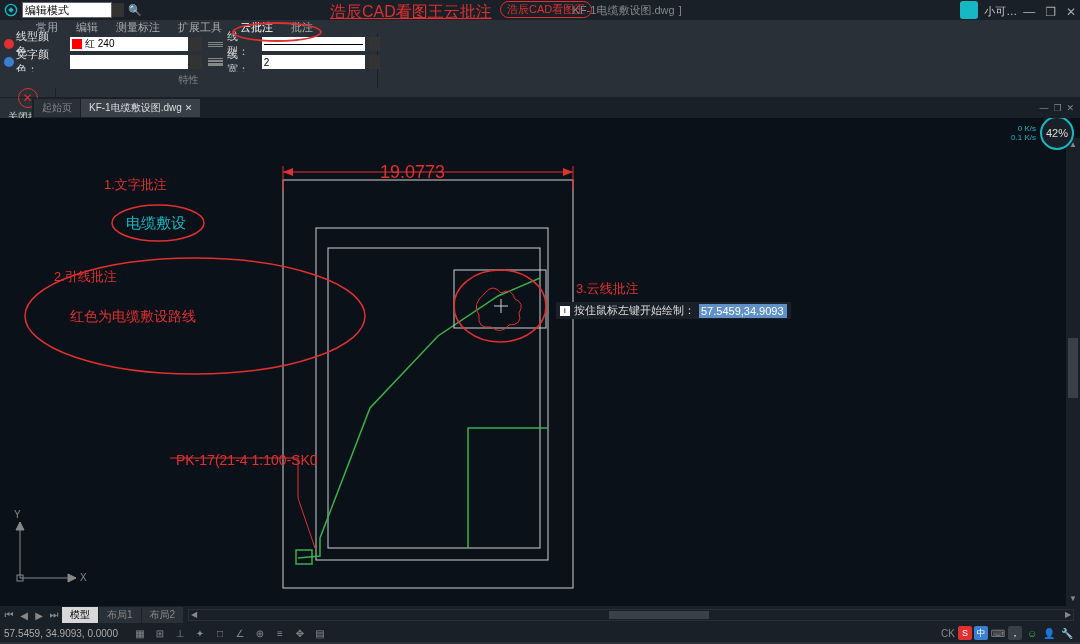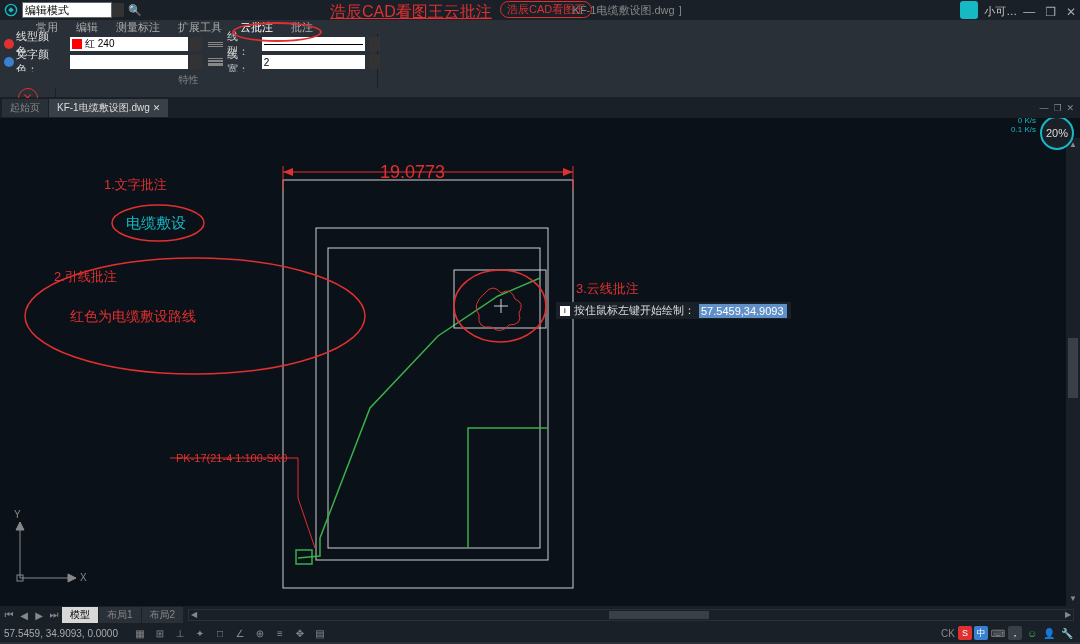--- a/index.html
+++ b/index.html
@@ -46,21 +46,21 @@
 
 
 .doctabs { height: 20px; background: #1a2028; display: flex; align-items: center; padding-left: 2px; gap: 1px; }
 .doctab { background: #293038; padding: 2px 8px; font-size: 10px; color: #888; display: flex; align-items: center; gap: 3px; }
 .doctab.active { background: #3a4048; color: #ddd; }
 .tab-close { font-size: 9px; }
 .sub-win-ctrl { position: absolute; right: 6px; display: flex; gap: 5px; font-size: 9px; color: #888; }
 
 
 .canvas-wrap { position: relative; height: 488px; background: #0b1118; overflow: hidden; }
-.perf-badge { position: absolute; right: 6px; top: -2px; display: flex; gap: 4px; z-index: 5; }
+.perf-badge { position: absolute; right: 6px; top: -2px; display: flex; align-items: center; gap: 4px; z-index: 5; }
 .perf-circle { width: 34px; height: 34px; border: 2px solid #16b8c4; border-radius: 50%; display: flex; align-items: center; justify-content: center; color: #ddd; font-size: 11px; background: #1a2028; }
 .perf-text { font-size: 8px; color: #16b8c4; text-align: right; }
 .side-bubble { position: absolute; right: 0; top: 88px; width: 14px; height: 14px; background: #3ab04a; border-radius: 50% 0 0 50%; }
 
 
 svg.canvas-svg { position: absolute; left: 0; top: 0; }
 
 
 .coord-tooltip { position: absolute; background: #1a2028; color: #ddd; font-size: 11px; padding: 1px 4px; display: flex; align-items: center; gap: 4px; }
 .coord-input { background: #6090c8; color: #fff; border: none; font-size: 11px; height: 14px; width: 88px; padding: 0 2px; }
@@ -177,40 +177,40 @@
   </div>
   <div class="ribbon-group" style="width:56px;">
     <div class="ribbon-body close-annot-col">
       <div class="close-btn-big">✕</div>
       <span style="font-size:10px;color:#ccc;">关闭批注</span>
     </div>
     <div class="ribbon-label">关闭</div>
   </div>
 </div>
 
-<div class="doctabs" style="position:relative;">
+<div class="doctabs" style="position:relative;margin-left:32px;">
   <div class="doctab">起始页</div>
   <div class="doctab active">
     <span>KF-1电缆敷设图.dwg</span>
     <span class="tab-close">✕</span>
   </div>
   <div class="sub-win-ctrl">
     <span>—</span>
     <span>❐</span>
     <span>✕</span>
   </div>
 </div>
 
 <div class="canvas-wrap">
   <div class="perf-badge">
     <div class="perf-text">
         <div>0 K/s</div>
         <div>0.1 K/s</div>
       </div>
-    <div class="perf-circle">20%</div>
+    <div class="perf-circle">42%</div>
   </div>
   <div class="side-bubble"></div>
 
   <svg class="canvas-svg" width="1080" height="488">
 
     <rect x="283" y="62" width="290" height="408" fill="none" stroke="#d0d0d0" stroke-width="1"></rect>
     <rect x="316" y="110" width="232" height="332" fill="none" stroke="#d0d0d0" stroke-width="1"></rect>
     <rect x="328" y="130" width="212" height="300" fill="none" stroke="#d0d0d0" stroke-width="1"></rect>
 
     <line x1="283" y1="54" x2="573" y2="54" stroke="#e03030" stroke-width="1"></line>
@@ -251,21 +251,21 @@
     <text x="14" y="400" fill="#888" font-size="10">Y</text>
     <text x="80" y="463" fill="#888" font-size="10">X</text>
   </svg>
 
   <span class="annot-text" style="left:380px;top:44px;font-size:18px;">19.0773</span>
   <span class="annot-text" style="left:104px;top:58px;">1.文字批注</span>
   <span class="annot-cyan" style="left:126px;top:96px;">电缆敷设</span>
   <span class="annot-text" style="left:54px;top:150px;">2.引线批注</span>
   <span class="annot-text" style="left:70px;top:190px;font-size:14px;">红色为电缆敷设路线</span>
   <span class="annot-text" style="left:576px;top:162px;">3.云线批注</span>
-  <span class="annot-text" style="left:176px;top:334px;font-size:11px;">PK-17(21-4 1:100-SK0</span>
+  <span class="annot-text" style="left:176px;top:334px;font-size:14px;">PK-17(21-4 1:100-SK0</span>
 
   <div class="coord-tooltip" style="left:556px;top:184px;">
     <span class="tip-icon">i</span>
     <span>按住鼠标左键开始绘制：</span>
     <input class="coord-input" value="57.5459,34.9093" style="">
   </div>
 
   <div style="position:absolute;right:0;top:20px;bottom:0;width:14px;background:#1a2028;">
     <div style="position:absolute;top:2px;left:2px;right:2px;height:10px;color:#888;text-align:center;font-size:8px;">▲</div>
     <div style="position:absolute;bottom:2px;left:2px;right:2px;height:10px;color:#888;text-align:center;font-size:8px;">▼</div>

